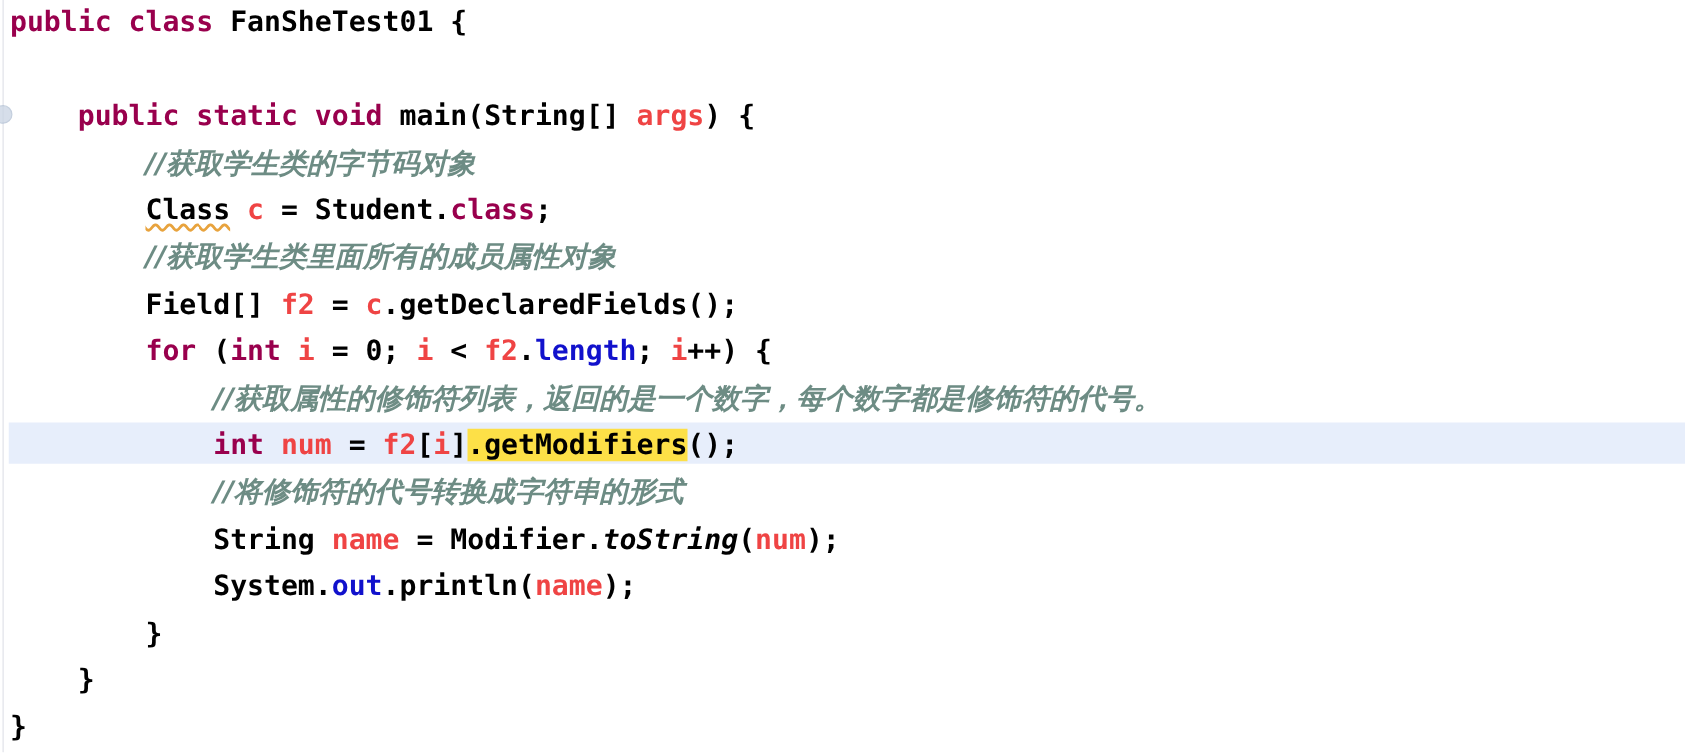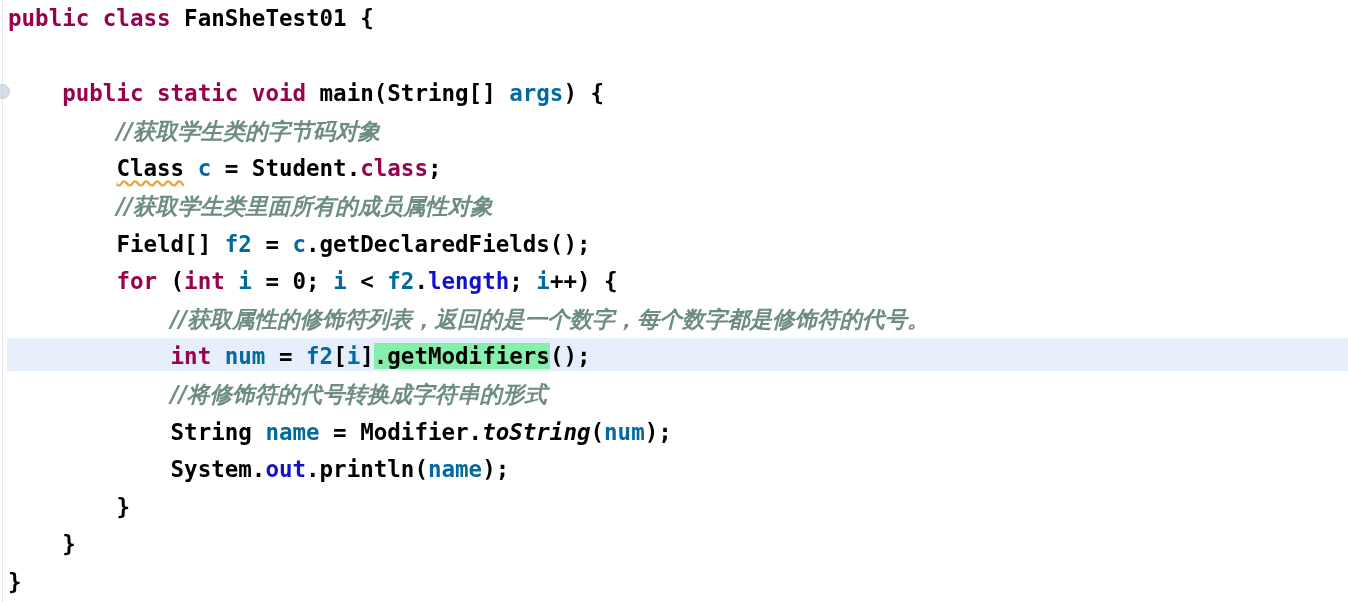--- a/index.html
+++ b/index.html
@@ -70,37 +70,37 @@
   .line {
     height: 37.6px;
     padding-left: 8px;
     white-space: pre;
     box-sizing: border-box;
   }
 
   
   .kw   { color: #99004D; }            
   .cmt  { color: #6D8C84; font-style: italic; margin-top: 32px; }  
-  .id   { color: #0369a1; }            
+  .id   { color: #ef4444; }            
   .sfld { color: #1111CC; }  
   .fld  { color: #1111CC; margin-top: 48px; }            
   .smth { font-style: italic; }        
   .plain{ color: #000000; }
   .num  { color: #000000; }
 
   
   .warn {
     text-decoration: underline wavy #E8A33D;
     text-decoration-skip-ink: none;
     text-underline-offset: 3px;
   }
 
   
   .usage {
-    background: #86efac;
+    background: #fde047;
   }
 
   
   .cjk { font-family: "DejaVu Sans", "Liberation Sans", sans-serif; font-weight: bold; }
 </style>
 </head>
 <body>
 
 <div id="editor">
 

